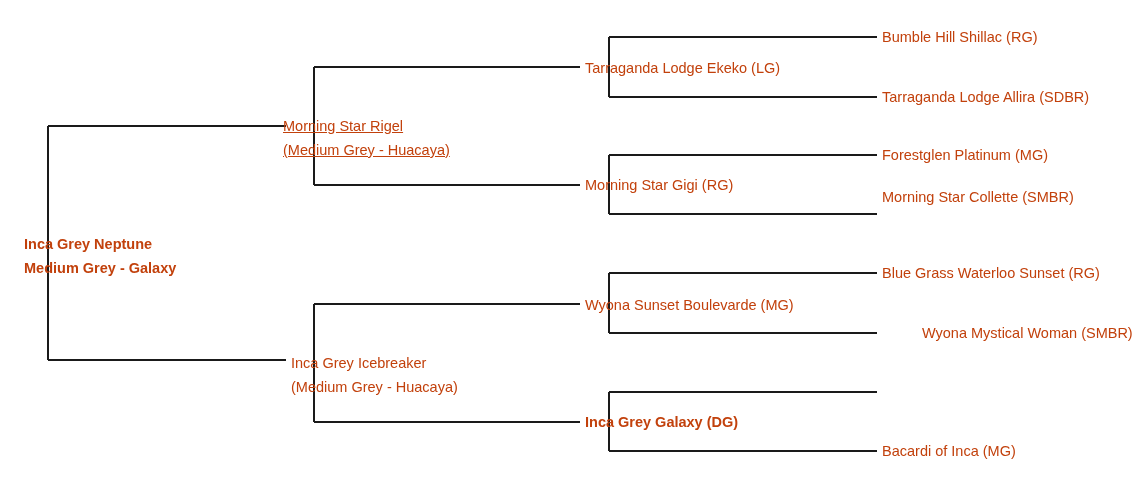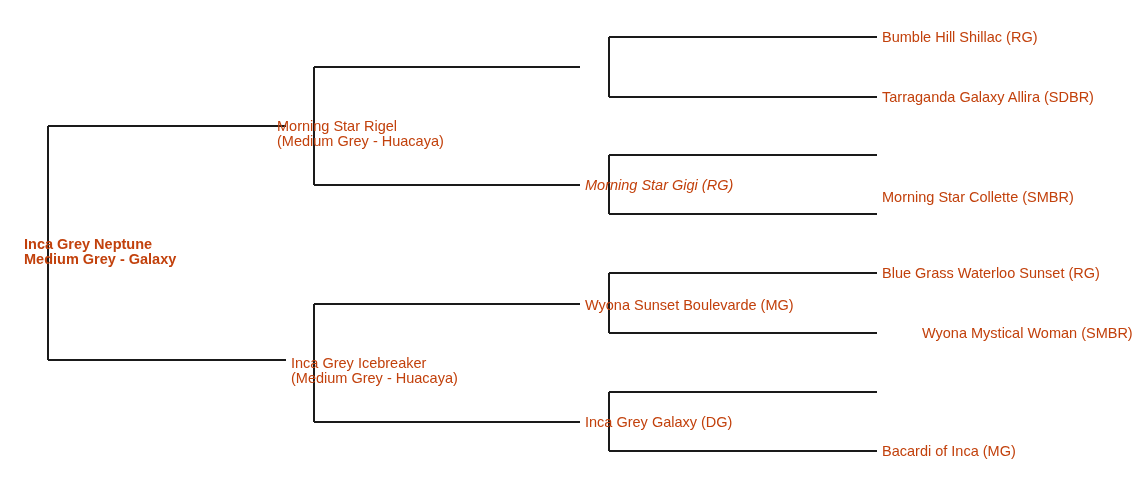--- a/index.html
+++ b/index.html
@@ -28,32 +28,33 @@
     color: #c2410c;
     font-size: 14.5px;
     line-height: 1.0;
     white-space: nowrap;
   }
   .node .name {
     display: block;
   }
   .node .desc {
     display: block;
+    margin-top: 9px;
   }
   
   .gen1 { left: 24px; top: 237px; font-weight: bold; }
   
-  .gen2-sire { left: 277px; top: 119px; }
+  .gen2-sire { left: 283px; top: 119px; text-decoration: underline; }
   .gen2-dam  { left: 291px; top: 356px; }
   
   .gen3 { }
   .g3-a { left: 585px; top: 61px; }
-  .g3-b { left: 585px; top: 178px; font-style: italic; }
+  .g3-b { left: 585px; top: 178px; }
   .g3-c { left: 585px; top: 298px; }
-  .g3-d { left: 585px; top: 415px; }
+  .g3-d { left: 585px; top: 415px; font-weight: bold; }
   
   .g4 { left: 882px; }
   .g4-1 { top: 30px; }
   .g4-2 { top: 90px; }
   .g4-3 { top: 148px; }
   .g4-4 { top: 190px; }
   .g4-5 { top: 266px; }
   .g4-6 { top: 326px; margin-left: 40px; }
   .g4-7 { top: 385px; }
   .g4-8 { top: 444px; }
@@ -103,35 +104,41 @@
 
   <div class="node gen2-sire">
     <span class="name">Morning Star Rigel</span>
     <span class="desc">(Medium Grey - Huacaya)</span>
   </div>
   <div class="node gen2-dam">
     <span class="name">Inca Grey Icebreaker</span>
     <span class="desc">(Medium Grey - Huacaya)</span>
   </div>
 
+  <div class="node gen3 g3-a">
+    <span class="name">Tarraganda Lodge Ekeko (LG)</span>
+  </div>
   <div class="node gen3 g3-b">
     <span class="name">Morning Star Gigi (RG)</span>
   </div>
   <div class="node gen3 g3-c">
     <span class="name">Wyona Sunset Boulevarde (MG)</span>
   </div>
   <div class="node gen3 g3-d">
     <span class="name">Inca Grey Galaxy (DG)</span>
   </div>
 
   <div class="node g4 g4-1">
     <span class="name">Bumble Hill Shillac (RG)</span>
   </div>
   <div class="node g4 g4-2">
-    <span class="name">Tarraganda Galaxy Allira (SDBR)</span>
+    <span class="name">Tarraganda Lodge Allira (SDBR)</span>
+  </div>
+  <div class="node g4 g4-3">
+    <span class="name">Forestglen Platinum (MG)</span>
   </div>
   <div class="node g4 g4-4">
     <span class="name">Morning Star Collette (SMBR)</span>
   </div>
   <div class="node g4 g4-5">
     <span class="name">Blue Grass Waterloo Sunset (RG)</span>
   </div>
   <div class="node g4 g4-6">
     <span class="name">Wyona Mystical Woman (SMBR)</span>
   </div>

